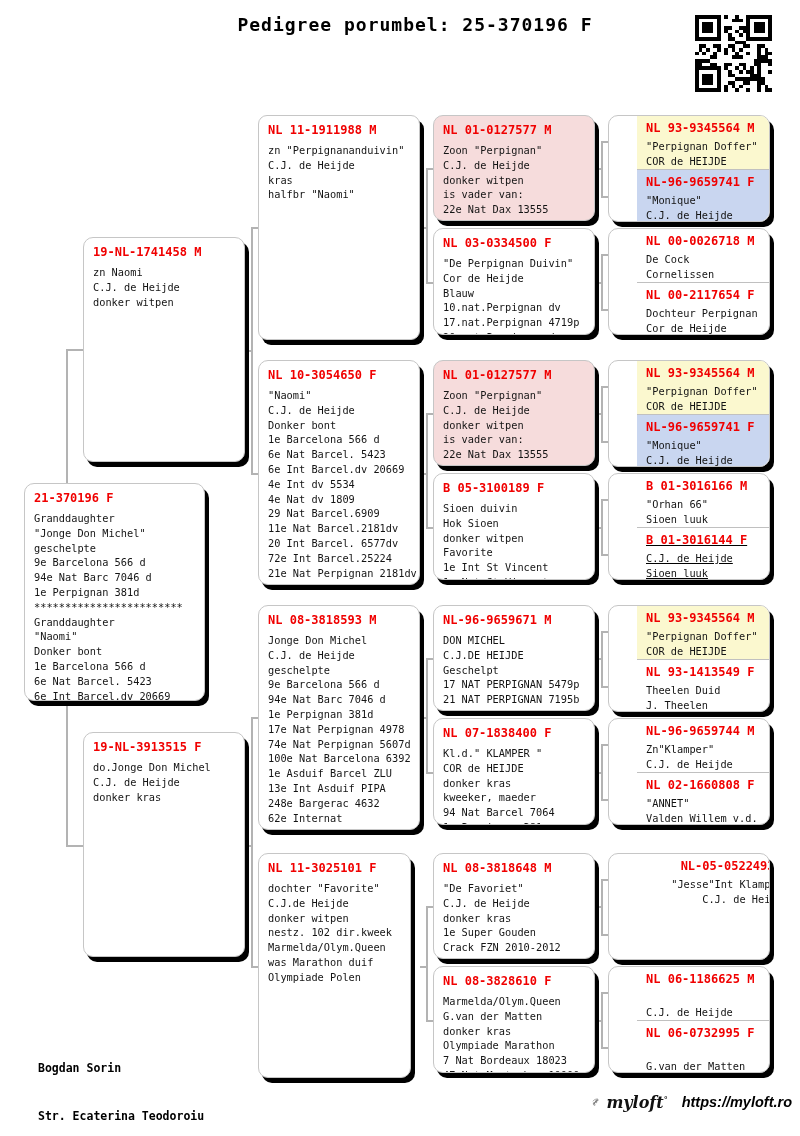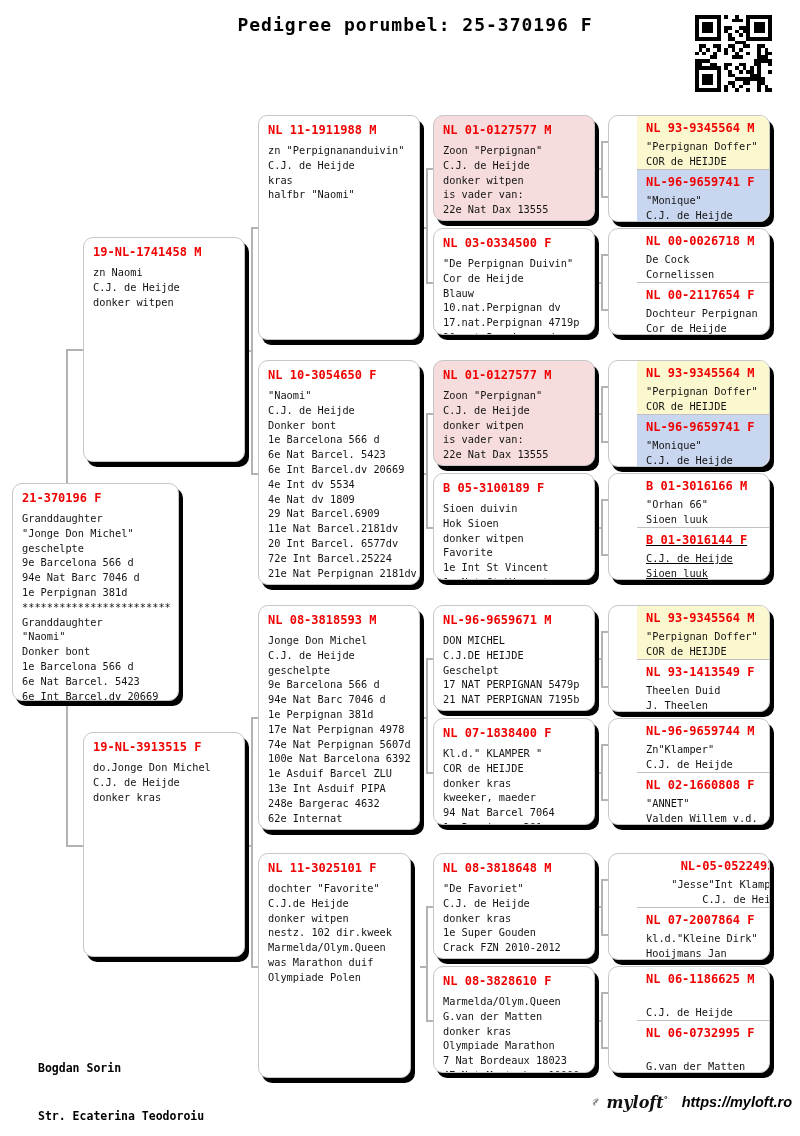--- a/index.html
+++ b/index.html
@@ -225,21 +225,21 @@
       <div class="conn" style="left: 601px; top: 992px; width: 7px; height: 1.5px;"></div>
       <div class="conn" style="left: 601px; top: 1047px; width: 7px; height: 1.5px;"></div>
     </div>
   <div id="cards">
       <div class="card" style="left: 83px; top: 237px; width: 162px; height: 225px;">
         <div class="card-header">19-NL-1741458 M</div>
         <div class="line">zn Naomi</div>
         <div class="line">C.J. de Heijde</div>
         <div class="line">donker witpen</div>
       </div>
-      <div class="card" style="left: 12px; top: 483px; width: 167px; height: 218px;">
+      <div class="card" style="left: 24px; top: 483px; width: 181px; height: 218px;">
         <div class="card-header">21-370196 F</div>
         <div class="line">Granddaughter</div>
         <div class="line">"Jonge Don Michel"</div>
         <div class="line">geschelpte</div>
         <div class="line">9e Barcelona 566 d</div>
         <div class="line">94e Nat Barc 7046 d</div>
         <div class="line">1e Perpignan 381d</div>
         <div class="line">************************</div>
         <div class="line">Granddaughter</div>
         <div class="line">"Naomi"</div>
@@ -445,25 +445,20 @@
           <div class="card-header">NL 02-1660808 F</div>
           <div class="line">"ANNET"</div>
           <div class="line">Valden Willem v.d.</div>
         </div>
       </div>
       <div class="pair" style="left: 608px; top: 853px; width: 162px; height: 107px;">
         <div class="half top" style="top: 0px; height: 53px; text-align: right;">
           <div class="card-header">NL-05-0522493 M</div>
           <div class="line">"Jesse"Int Klamper"</div>
           <div class="line">C.J. de Heijde</div>
-        </div>
-        <div class="half bottom" style="top: 53px; height: 53px;">
-          <div class="card-header">NL 07-2007864 F</div>
-          <div class="line">kl.d."Kleine Dirk"</div>
-          <div class="line">Hooijmans Jan</div>
         </div>
       </div>
       <div class="pair" style="left: 608px; top: 966px; width: 162px; height: 107px;">
         <div class="half top" style="top: 0px; height: 53px;">
           <div class="card-header">NL 06-1186625 M</div>
           <div class="line">&nbsp;</div>
           <div class="line">C.J. de Heijde</div>
         </div>
         <div class="half bottom" style="top: 53px; height: 53px;">
           <div class="card-header">NL 06-0732995 F</div>

